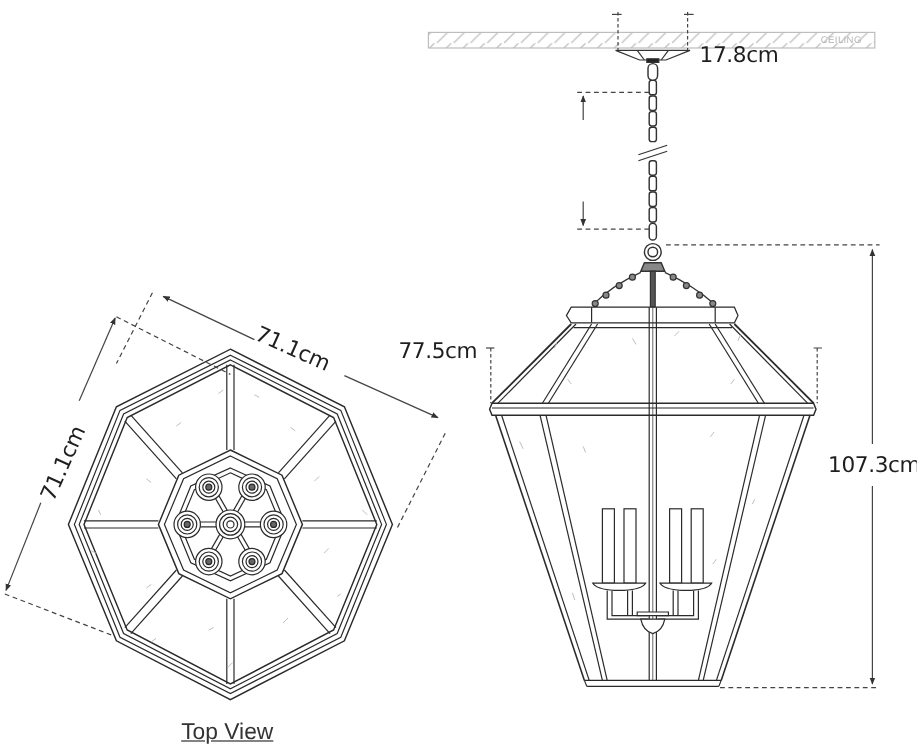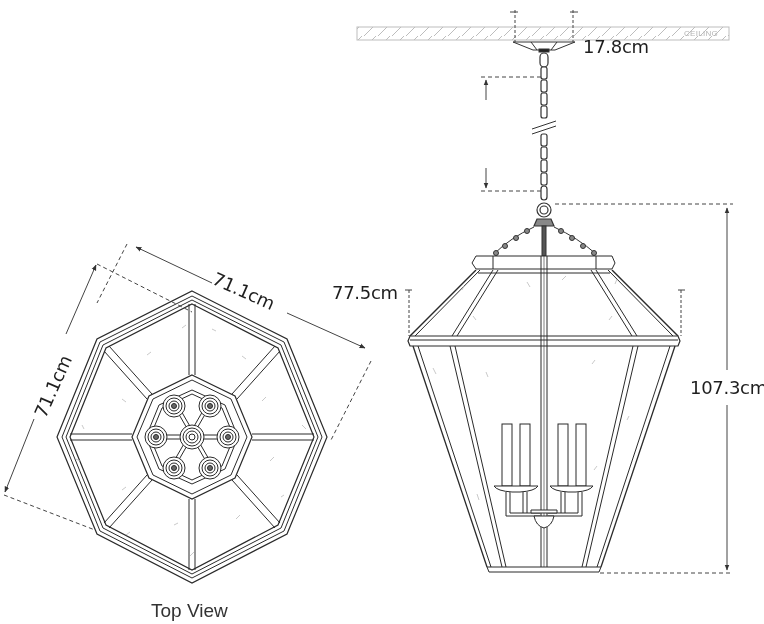--- a/index.html
+++ b/index.html
@@ -279,14 +279,14 @@
   <span class="lbl dim" style="left:583px; top:12px;margin-top:24px;">17.8cm</span>
   <span class="ceiling-tag" style="left:660px; top:29px;padding-left:24px;">CEILING</span>
 
 
   <span class="lbl dim" style="left:332px; top:282px;">77.5cm</span>
   <span class="lbl dim" style="left:690px; top:377px;">107.3cm</span>
 
   <span class="lbl dim rot" style="left:218px; top:268px; transform:rotate(24deg);">71.1cm</span>
   <span class="lbl dim rot" style="left:30px; top:412px; transform:rotate(-66deg);">71.1cm</span>
 
-  <span class="lbl view" style="left:151px; top:600px;">Top View</span>
+  <span class="lbl view" style="left:151px; top:600px;text-decoration:underline;">Top View</span>
 </div>
 
 </body></html>

